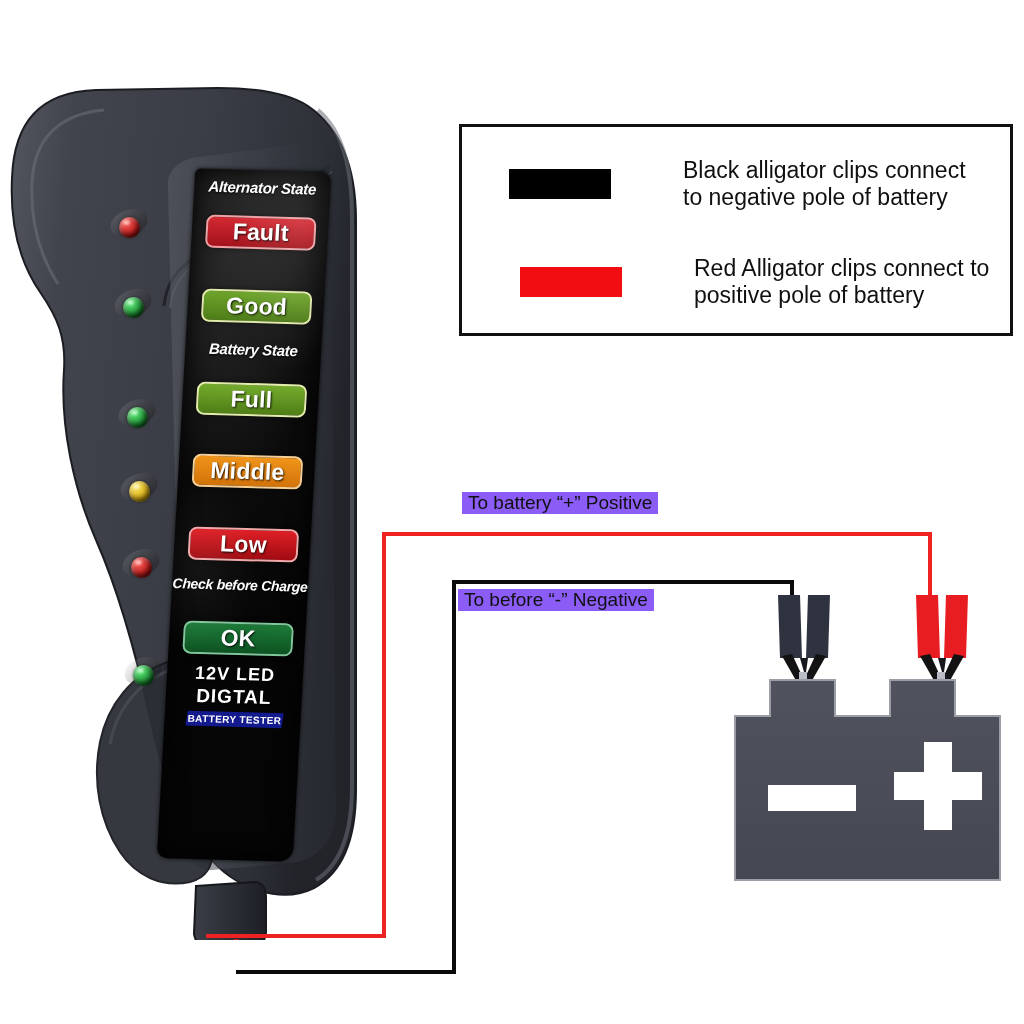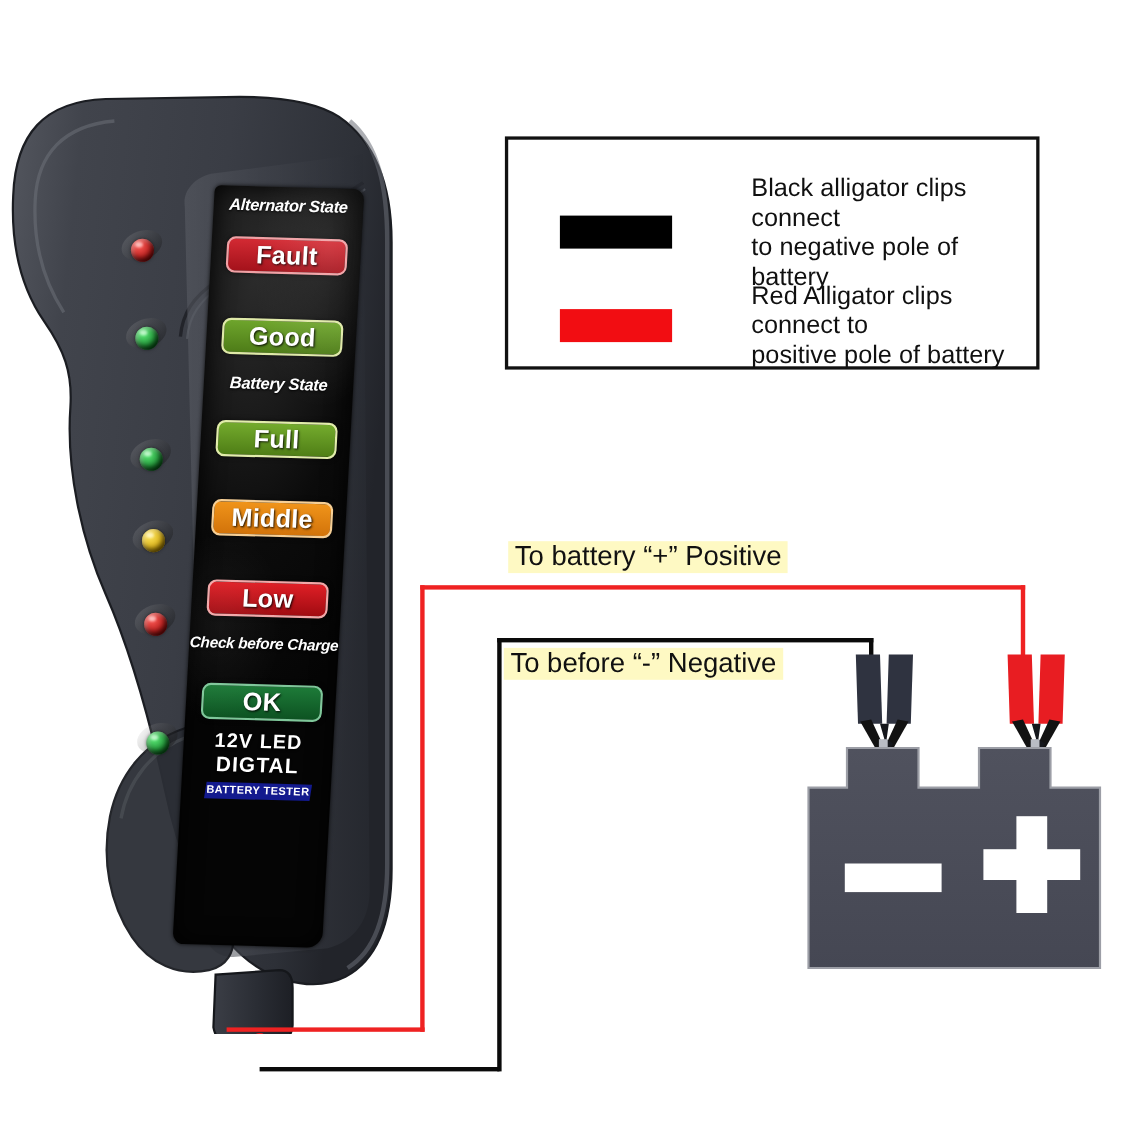--- a/index.html
+++ b/index.html
@@ -77,40 +77,40 @@
   .led-green { background:radial-gradient(circle at 35% 30%, #5ef07a, #0a6b1d 75%); }
   .led-yellow{ background:radial-gradient(circle at 35% 30%, #ffe65c, #c79a00 75%); }
   .led-dimple{
     position:absolute; width:38px; height:26px; border-radius:50%;
     background:linear-gradient(150deg, rgba(255,255,255,.14), rgba(0,0,0,.35));
     transform:rotate(-20deg);
   }
 
   
   .legend{
-    position:absolute; left:459px; top:124px; width:486px; height:212px;
+    position:absolute; left:459px; top:124px; width:554px; height:212px;
     border:3px solid #111; background:#fff;
   }
   .legend-row{ position:absolute; display:flex; align-items:center; }
   .swatch{ width:102px; height:30px; flex:none; }
   .sw-black{ background:#000; }
   .sw-red{ background:#f20d12; }
   .legend-text{
     margin-left:72px; font-size:23px; line-height:27px; color:#101010;
     white-space:pre-line; font-family:"Liberation Sans", sans-serif;
   }
 
   
   .wire{ position:absolute; }
   .wire-red{ background:#ef2222; }
   .wire-black{ background:#0a0a0a; }
 
   .callout{
-    position:absolute; font-size:25px; color:#111; white-space:nowrap;
-    background:#fef9c3; padding:0 6px;
+    position:absolute; font-size:19px; color:#111; white-space:nowrap;
+    background:#8b5cf6; padding:0 6px;
   }
 
   
   .batt{ position:absolute; left:700px; top:580px; width:324px; height:320px; }
 </style>
 </head>
 <body>
 
 <div id="stage">
 
@@ -236,21 +236,21 @@
   </div>
 
   <div class="legend">
 
     <div class="legend-row" style="left:47px; top:30px;">
       <div class="swatch sw-black"></div>
       <div class="legend-text">Black alligator clips connect
 to negative pole of battery</div>
     </div>
 
-    <div class="legend-row" style="left:47px; top:128px;justify-content:space-between;">
+    <div class="legend-row" style="left:58px; top:128px;justify-content:space-between;">
       <div class="swatch sw-red"></div>
       <div class="legend-text">Red Alligator clips connect to
 positive pole of battery</div>
     </div>
   </div>
 
   <div class="wire wire-red" style="left:206px; top:934px; width:180px; height:4px;"></div>
   <div class="wire wire-red" style="left:382px; top:532px; width:4px; height:406px;"></div>
   <div class="wire wire-red" style="left:382px; top:532px; width:550px; height:4px;"></div>
   <div class="wire wire-red" style="left:928px; top:532px; width:4px; height:96px;"></div>

